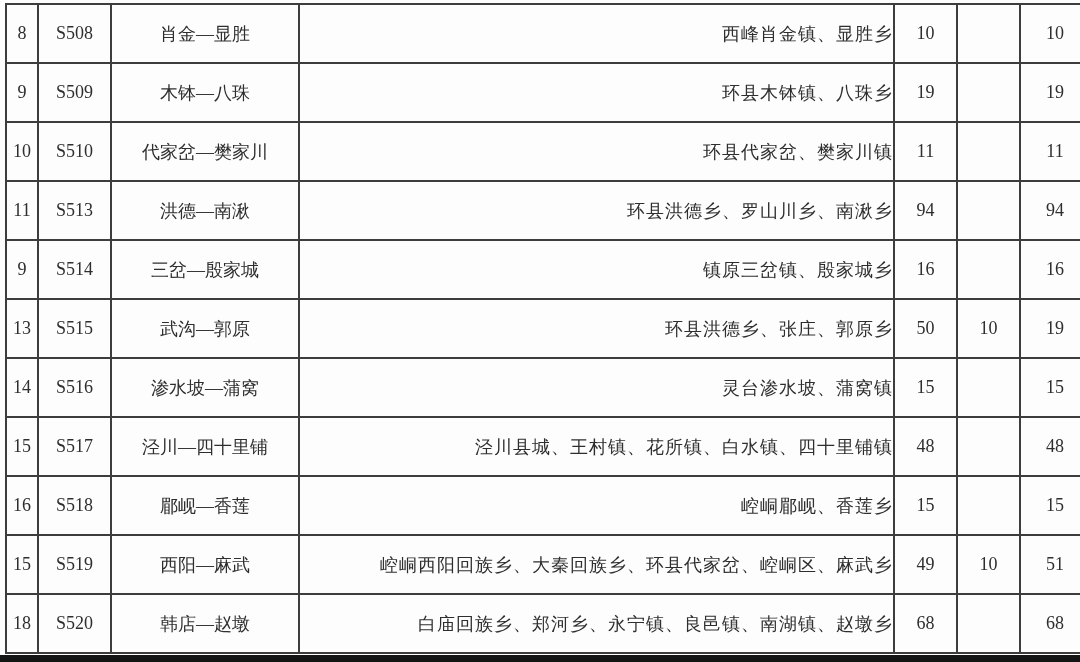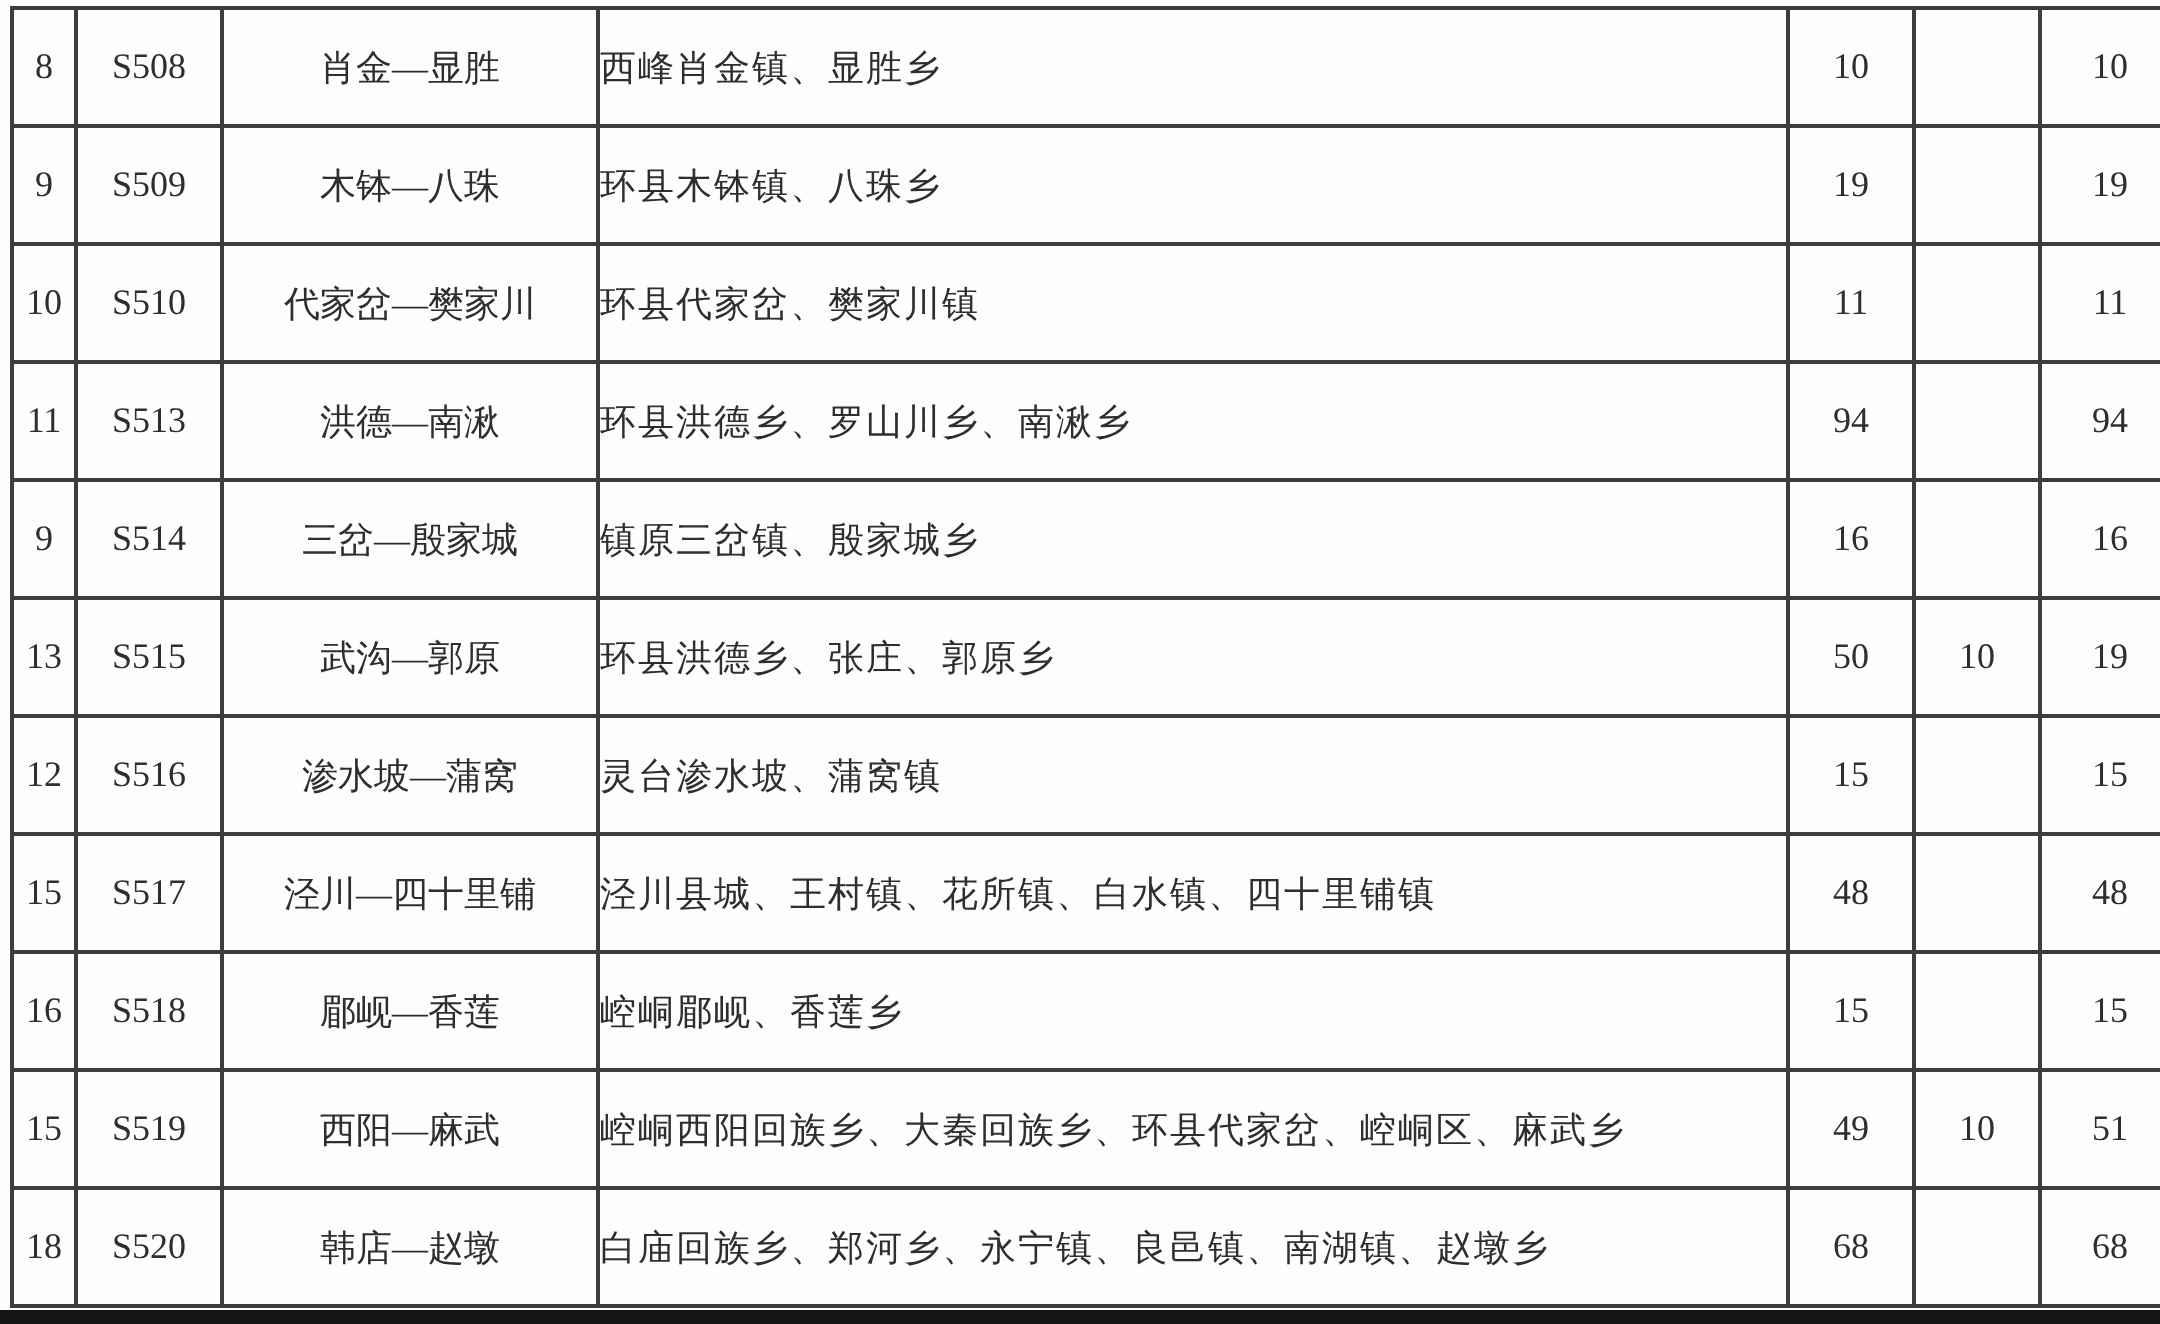--- a/index.html
+++ b/index.html
@@ -32,21 +32,21 @@
     height: 57px;
     padding: 0;
     overflow: hidden;
     white-space: nowrap;
     vertical-align: middle;
   }
   td.c-no, td.c-code, td.c-name, td.c-num {
     text-align: center;
   }
   td.c-route {
-    text-align: left;
+    text-align: right;
     padding-left: 12px;
     letter-spacing: 1px;
   }
   td.c-num {
     color: #3a3a3a;
   }
   .bottom-rule {
     position: absolute;
     left: 0;
     top: 655px;
@@ -119,21 +119,21 @@
           <tr>
     <td class="c-no">13</td>
     <td class="c-code">S515</td>
     <td class="c-name">武沟—郭原</td>
     <td class="c-route">环县洪德乡、张庄、郭原乡</td>
     <td class="c-num">50</td>
     <td class="c-num">10</td>
     <td class="c-num">19</td>
   </tr>
           <tr>
-    <td class="c-no">12</td>
+    <td class="c-no">14</td>
     <td class="c-code">S516</td>
     <td class="c-name">渗水坡—蒲窝</td>
     <td class="c-route">灵台渗水坡、蒲窝镇</td>
     <td class="c-num">15</td>
     <td class="c-num"></td>
     <td class="c-num">15</td>
   </tr>
           <tr>
     <td class="c-no">15</td>
     <td class="c-code">S517</td>

